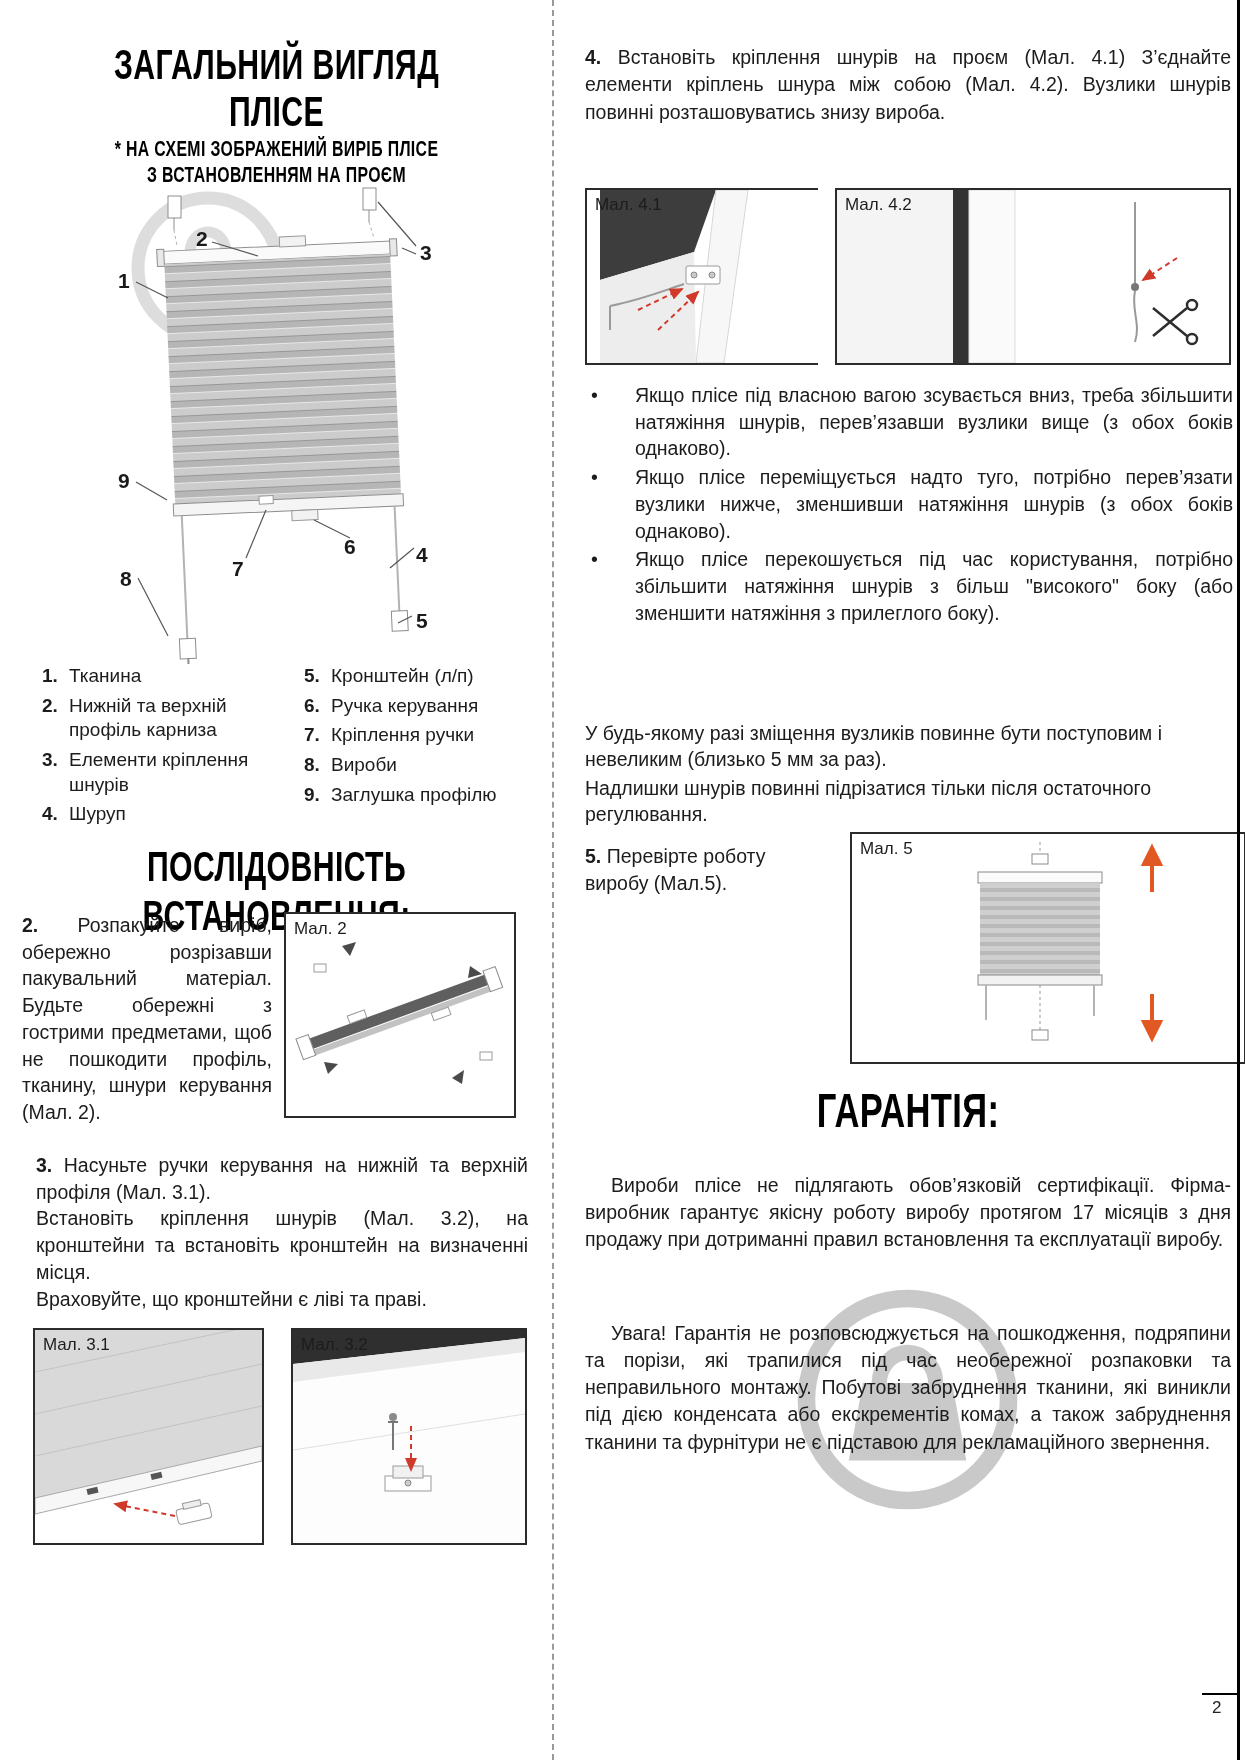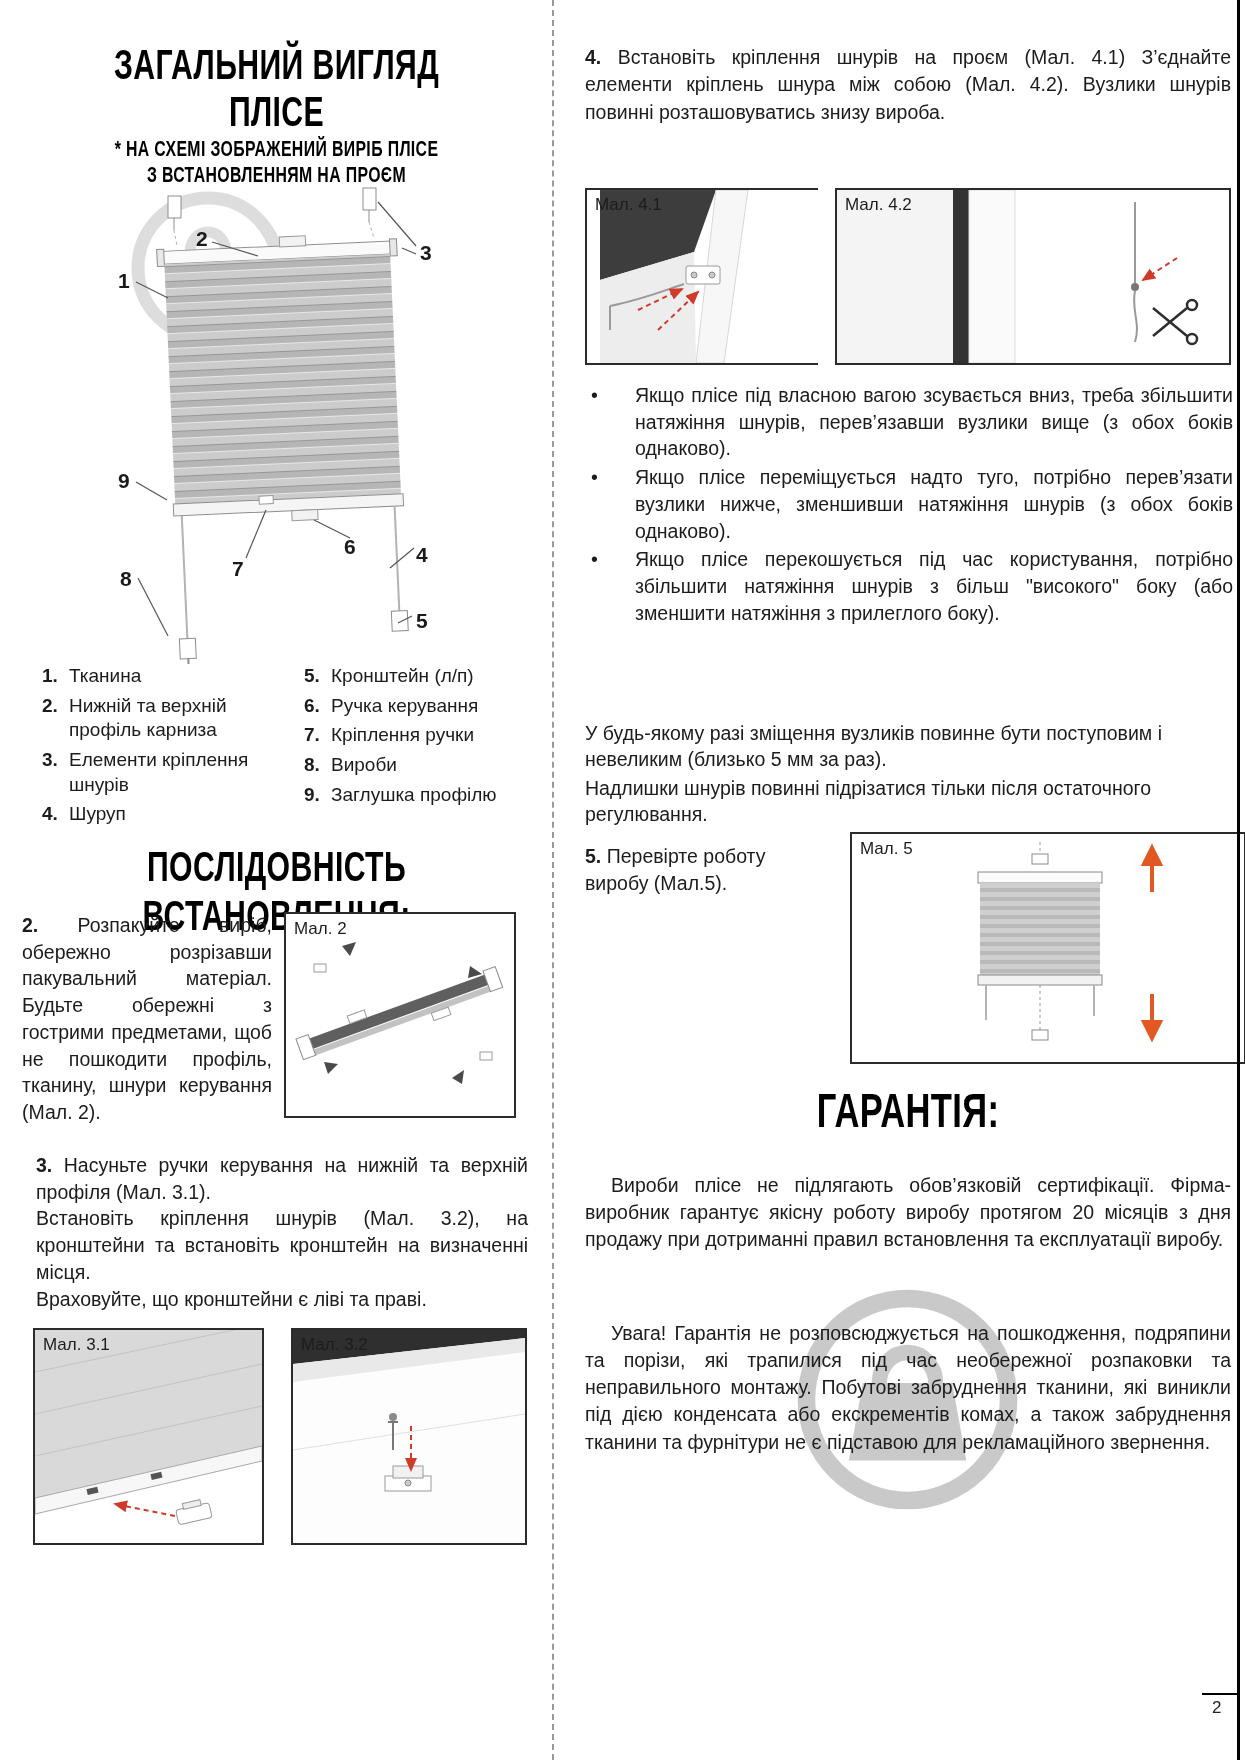--- a/index.html
+++ b/index.html
@@ -391,21 +391,21 @@
 
   <div class="watermark2">
     <svg width="235" height="235" viewBox="0 0 200 200">
       <circle cx="100" cy="100" r="86" fill="none" stroke="#c9c9c9" stroke-width="15"></circle>
       <path d="M62,86 L138,86 L150,152 L50,152 Z" fill="#c9c9c9"></path>
       <path d="M76,86 a24,26 0 0 1 48,0" fill="none" stroke="#c9c9c9" stroke-width="13"></path>
     </svg>
   </div>
 
   <div class="warranty-title condensed">ГАРАНТІЯ:</div>
-  <p class="warr-p warr-p1">Вироби плісе не підлягають обов’язковій сертифікації. Фірма-виробник гарантує якісну роботу виробу протягом 20 місяців з дня продажу при дотриманні правил встановлення та експлуатації виробу.</p>
+  <p class="warr-p warr-p1">Вироби плісе не підлягають обов’язковій сертифікації. Фірма-виробник гарантує якісну роботу виробу протягом 17 місяців з дня продажу при дотриманні правил встановлення та експлуатації виробу.</p>
   <p class="warr-p warr-p2">Увага! Гарантія не розповсюджується на пошкодження, подряпини та порізи, які трапилися під час необережної розпаковки та неправильного монтажу. Побутові забруднення тканини, які виникли під дією конденсата або екскрементів комах, а також забруднення тканини та фурнітури не є підставою для рекламаційного звернення.</p>
 
   <div class="divider"></div>
   <div class="edge-line"></div>
   <div class="pagenum-rule"></div>
   <div class="pagenum">2</div>
 
 </div>
 
 </body></html>

